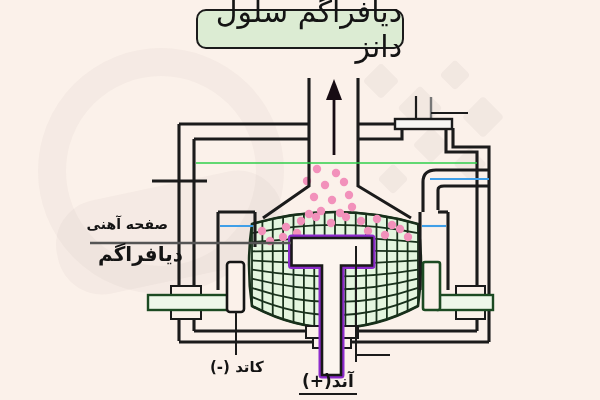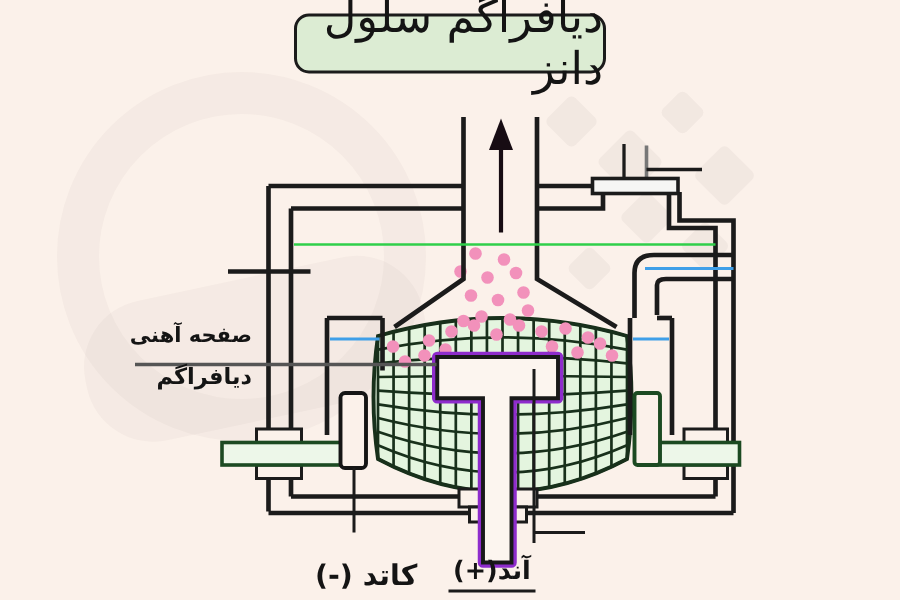--- a/index.html
+++ b/index.html
@@ -29,22 +29,22 @@
   .grn{stroke:var(--level_green);stroke-width:1.7;fill:none}
   .blu{stroke:var(--liquid_blue);stroke-width:2.1;fill:none}
   .mesh-outline{fill:var(--mesh_fill);stroke:var(--mesh_line);stroke-width:2.6}
   .mesh-ln{stroke:var(--mesh_line);stroke-width:1.8;fill:none}
   .busbar{fill:var(--busbar_fill);stroke:var(--busbar_line);stroke-width:2.4}
   .collar{fill:var(--bg);stroke:var(--line);stroke-width:2}
   .lead{stroke:var(--line);stroke-width:2;fill:none}
   
   .lbl{position:absolute;color:var(--text);font-weight:bold;direction:rtl;white-space:nowrap}
   .lbl-plate1{left:92px;top:216px;width:76px;font-size:14px;text-align:center}
-  .lbl-plate2{left:92px;top:242px;width:76px;font-size:15px;text-align:right}
-  .lbl-cathode{left:210px;top:373px;font-size:19px}
+  .lbl-plate2{left:107px;top:242px;width:76px;font-size:20px;text-align:right}
+  .lbl-cathode{left:210px;top:358px;font-size:15px}
   .lbl-anode{left:299px;top:371px;font-size:17px;border-bottom:2.5px solid var(--line);padding:0 3px 2px 3px}
 </style>
 </head>
 <body>
 
 <div class="wm-ring"></div>
 <div class="wm-blob"></div>
 <div class="wm" style="left:368px;top:68px;width:26px;height:26px"></div>
 <div class="wm" style="left:404px;top:92px;width:32px;height:32px"></div>
 <div class="wm" style="left:444px;top:64px;width:22px;height:22px"></div>

